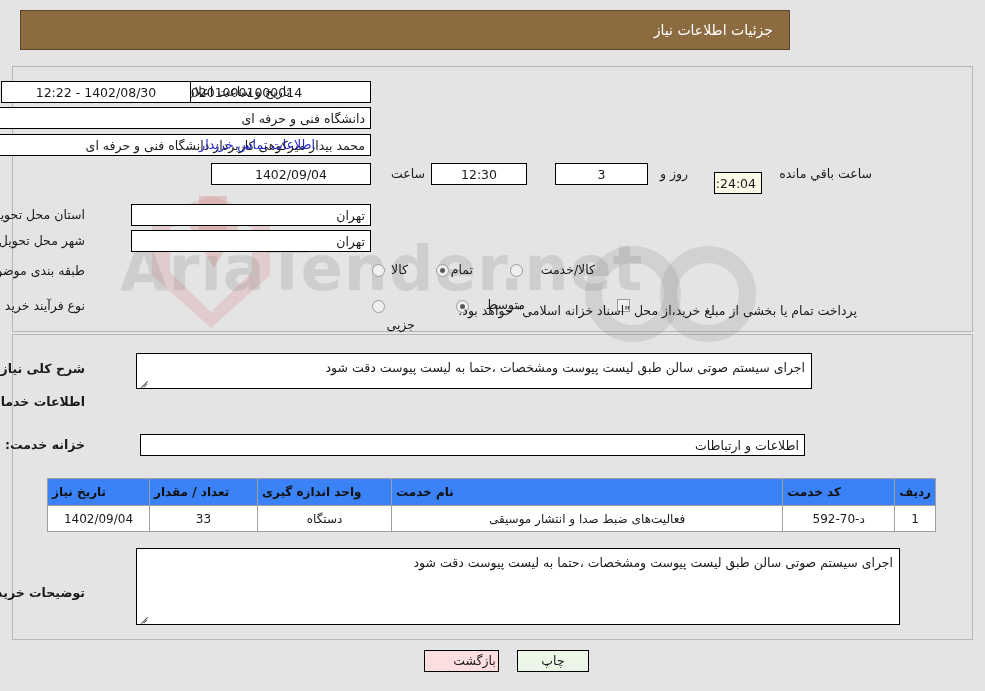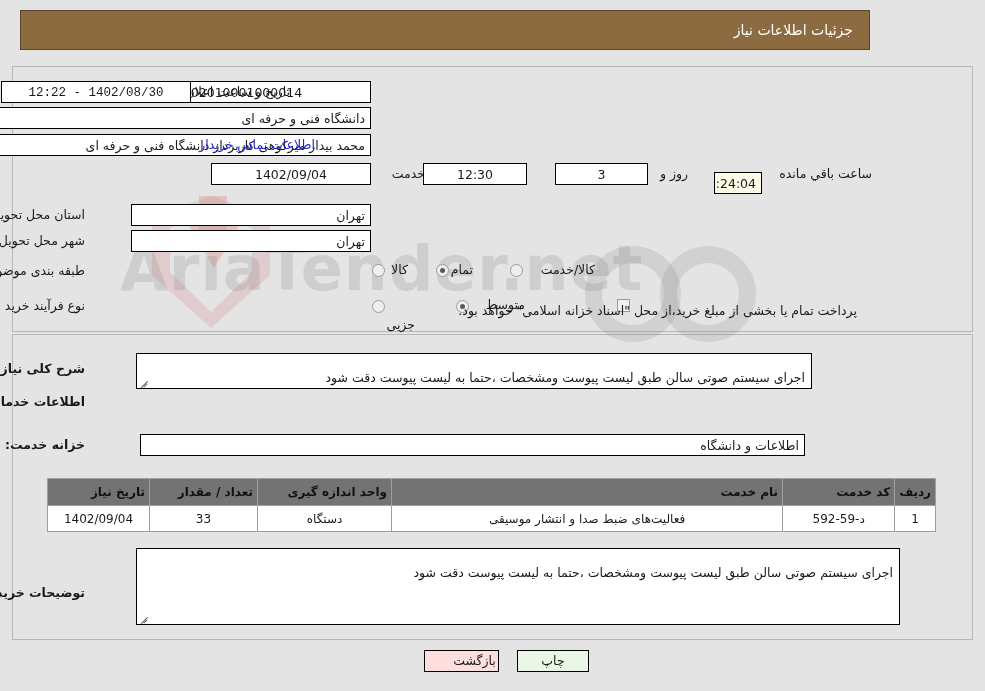--- a/index.html
+++ b/index.html
@@ -70,21 +70,21 @@
     border-radius: 50%;
     border: 17px solid rgba(120,120,120,0.17);
   }
   .wm-o1 { left: 585px; top: 246px; width: 96px; height: 96px; }
   .wm-o2 { left: 660px; top: 246px; width: 96px; height: 96px; }
 
   
   .title-bar {
     position: absolute;
     left: 20px; top: 10px;
-    width: 850px; height: 40px;
+    width: 770px; height: 40px;
     background: #8c6b40;
     border: 1px solid #5a452a;
     color: #ffffff;
     font-size: 14px;
     line-height: 38px;
     padding: 0 16px;
     text-align: right;
     z-index: 2;
   }
 
@@ -152,21 +152,21 @@
     z-index: 4;
   }
 
   
   .ta {
     position: absolute;
     background: #ffffff;
     border: 1px solid #000000;
     font-size: 12.5px;
     color: #1a1a1a;
-    padding: 15px 6px;
+    padding: 5px 6px;
     line-height: 18px;
     text-align: right;
     overflow: hidden;
     z-index: 4;
   }
   .ta .grip {
     position: absolute;
     left: 2px; bottom: 1px;
     width: 10px; height: 10px;
     color: #555;
@@ -198,26 +198,26 @@
     width: 889px;
     z-index: 4;
   }
   table.grid {
     border-collapse: collapse;
     width: 100%;
     font-size: 12px;
     background: #ffffff;
   }
   table.grid th {
-    background: #737373;
+    background: #3b82f6;
     border: 1px solid #9f9f9f;
     color: #111;
     font-weight: bold;
     padding: 6px 4px;
-    text-align: right;
+    text-align: left;
     height: 26px;
   }
   table.grid td {
     background: #ffffff;
     border: 1px solid #9f9f9f;
     padding: 5px 4px;
     text-align: center;
     height: 26px;
     color: #1a1a1a;
   }
@@ -253,32 +253,32 @@
   </div>
 
   <div class="title-bar">جزئیات اطلاعات نیاز</div>
 
   <div class="panel panel-top"></div>
 
   <div class="lbl" style="right:900px; top:84px;">شماره نیاز:</div>
   <div class="fld" style="right:614px; top:81px; width:265px;">1102010001000014</div>
 
   <div class="lbl" style="right:695px; top:84px;">تاریخ و ساعت اعلان عمومی:</div>
-  <div class="fld" style="right:794px; top:81px; width:190px;font-family:Liberation Mono, monospace;">1402/08/30 - 12:22</div>
+  <div class="fld" style="right:794px; top:81px; width:190px;">1402/08/30 - 12:22</div>
 
   <div class="lbl" style="right:900px; top:110px;">نام دستگاه خریدار:</div>
   <div class="fld right" style="right:614px; top:107px; width:386px;">دانشگاه فنی و حرفه ای</div>
 
   <div class="lbl" style="right:900px; top:137px;">ایجاد کننده درخواست:</div>
   <div class="fld right" style="right:614px; top:134px; width:386px;">محمد بیدار میرکوهی کاربرداز دانشگاه فنی و حرفه ای</div>
   <div class="lbl link" style="right:670px; top:137px;">اطلاعات تماس خریدار</div>
 
   <div class="fld" style="right:614px; top:163px; width:160px;">1402/09/04</div>
-  <div class="lbl" style="right:560px; top:166px;">خدمت</div>
-  <div class="fld" style="right:458px; top:163px; width:104px;">12:30</div>
+  <div class="lbl" style="right:560px; top:166px;">ساعت</div>
+  <div class="fld" style="right:458px; top:163px; width:96px;">12:30</div>
   <div class="fld" style="right:337px; top:163px; width:93px;">3</div>
   <div class="lbl" style="right:297px; top:166px;">روز و</div>
   <div class="fld ivory" style="right:223px; top:172px; width:48px;">23:24:04</div>
   <div class="lbl" style="right:113px; top:166px;">ساعت باقي مانده</div>
 
   <div class="lbl" style="right:900px; top:207px;">استان محل تحویل:</div>
   <div class="fld right" style="right:614px; top:204px; width:240px;">تهران</div>
 
   <div class="lbl" style="right:900px; top:233px;">شهر محل تحویل:</div>
   <div class="fld right" style="right:614px; top:230px; width:240px;">تهران</div>
@@ -304,38 +304,38 @@
 
   <div class="lbl bold" style="right:900px; top:361px;">شرح کلی نیاز:</div>
   <div class="ta" style="right:173px; top:353px; width:676px; height:36px;">
     <span>اجرای سیستم صوتی سالن طبق لیست پیوست ومشخصات ،حتما به لیست پیوست دقت شود</span>
     <span class="grip"></span>
   </div>
 
   <div class="lbl bold" style="right:900px; top:394px;">اطلاعات خدمات مورد نیاز</div>
 
   <div class="lbl bold" style="right:900px; top:437px;">خزانه خدمت:</div>
-  <div class="fld right" style="right:180px; top:434px; width:665px;">اطلاعات و دانشگاه</div>
+  <div class="fld right" style="right:180px; top:434px; width:665px;">اطلاعات و ارتباطات</div>
 
   <div class="tbl-wrap">
     <table class="grid">
       <thead>
         <tr>
           <th style="width:40px;">ردیف</th>
           <th style="width:112px;">کد خدمت</th>
           <th>نام خدمت</th>
           <th style="width:134px;">واحد اندازه گیری</th>
           <th style="width:108px;">تعداد / مقدار</th>
           <th style="width:102px;">تاریخ نیاز</th>
         </tr>
       </thead>
       <tbody>
         <tr>
           <td>1</td>
-          <td>د-59-592</td>
+          <td>د-70-592</td>
           <td>فعالیت‌های ضبط صدا و انتشار موسیقی</td>
           <td>دستگاه</td>
           <td>33</td>
           <td>1402/09/04</td>
         </tr>
       </tbody>
     </table>
   </div>
 
   <div class="lbl bold" style="right:900px; top:585px;">توضیحات خریدار:</div>

